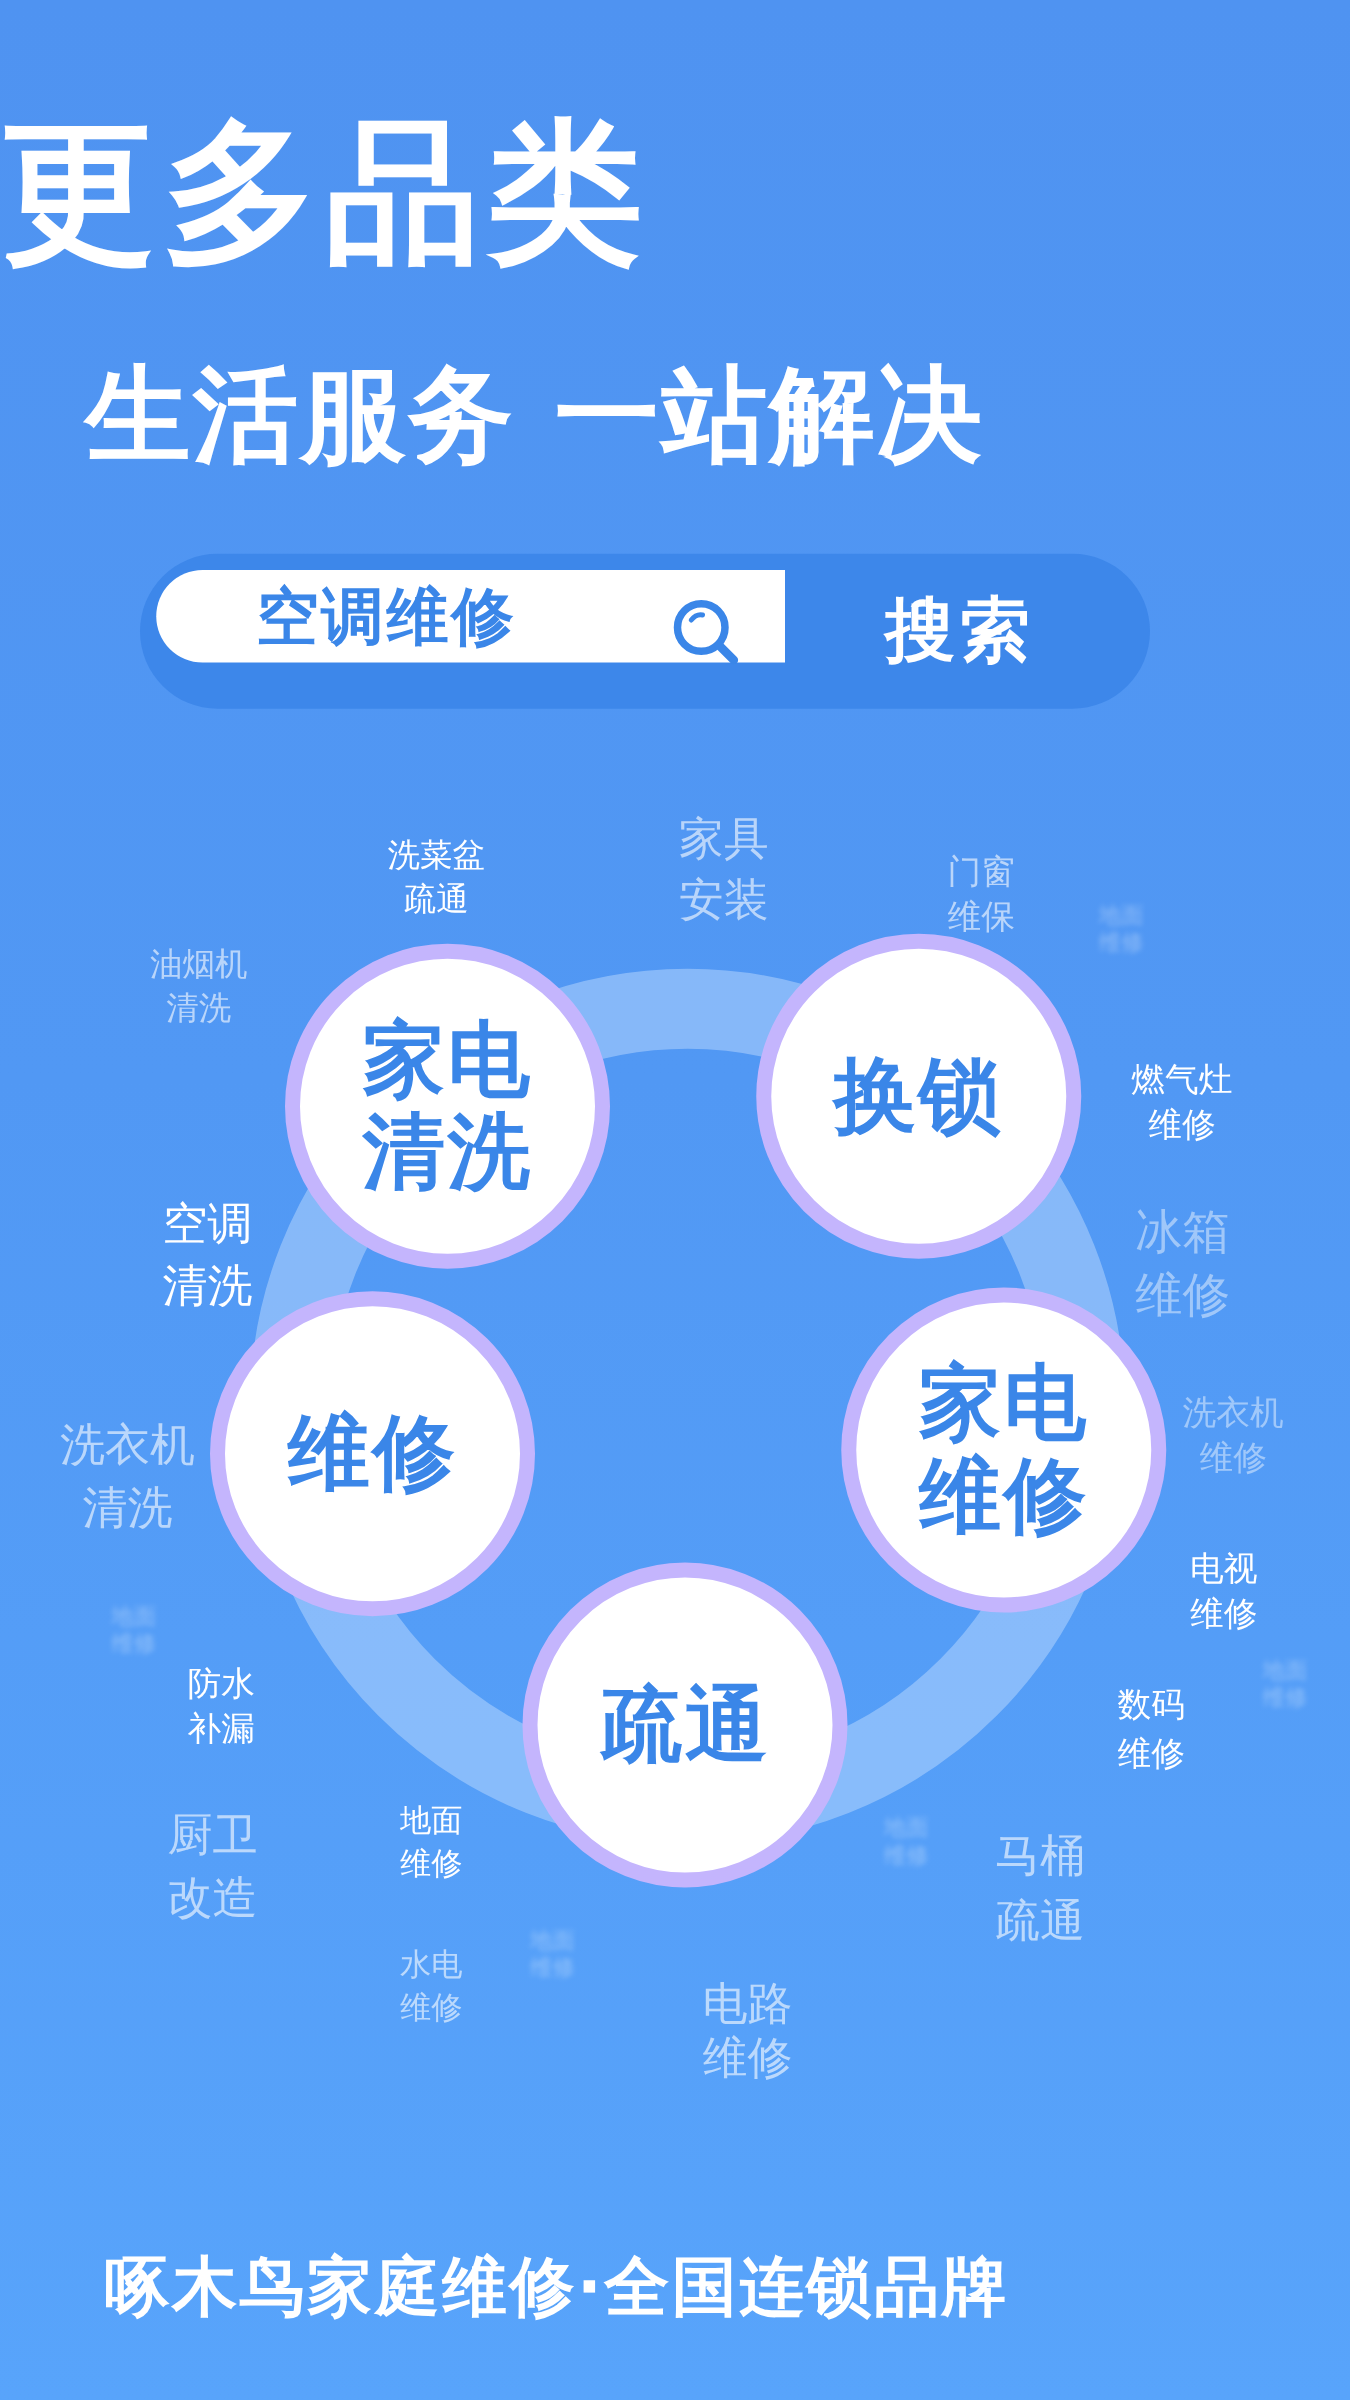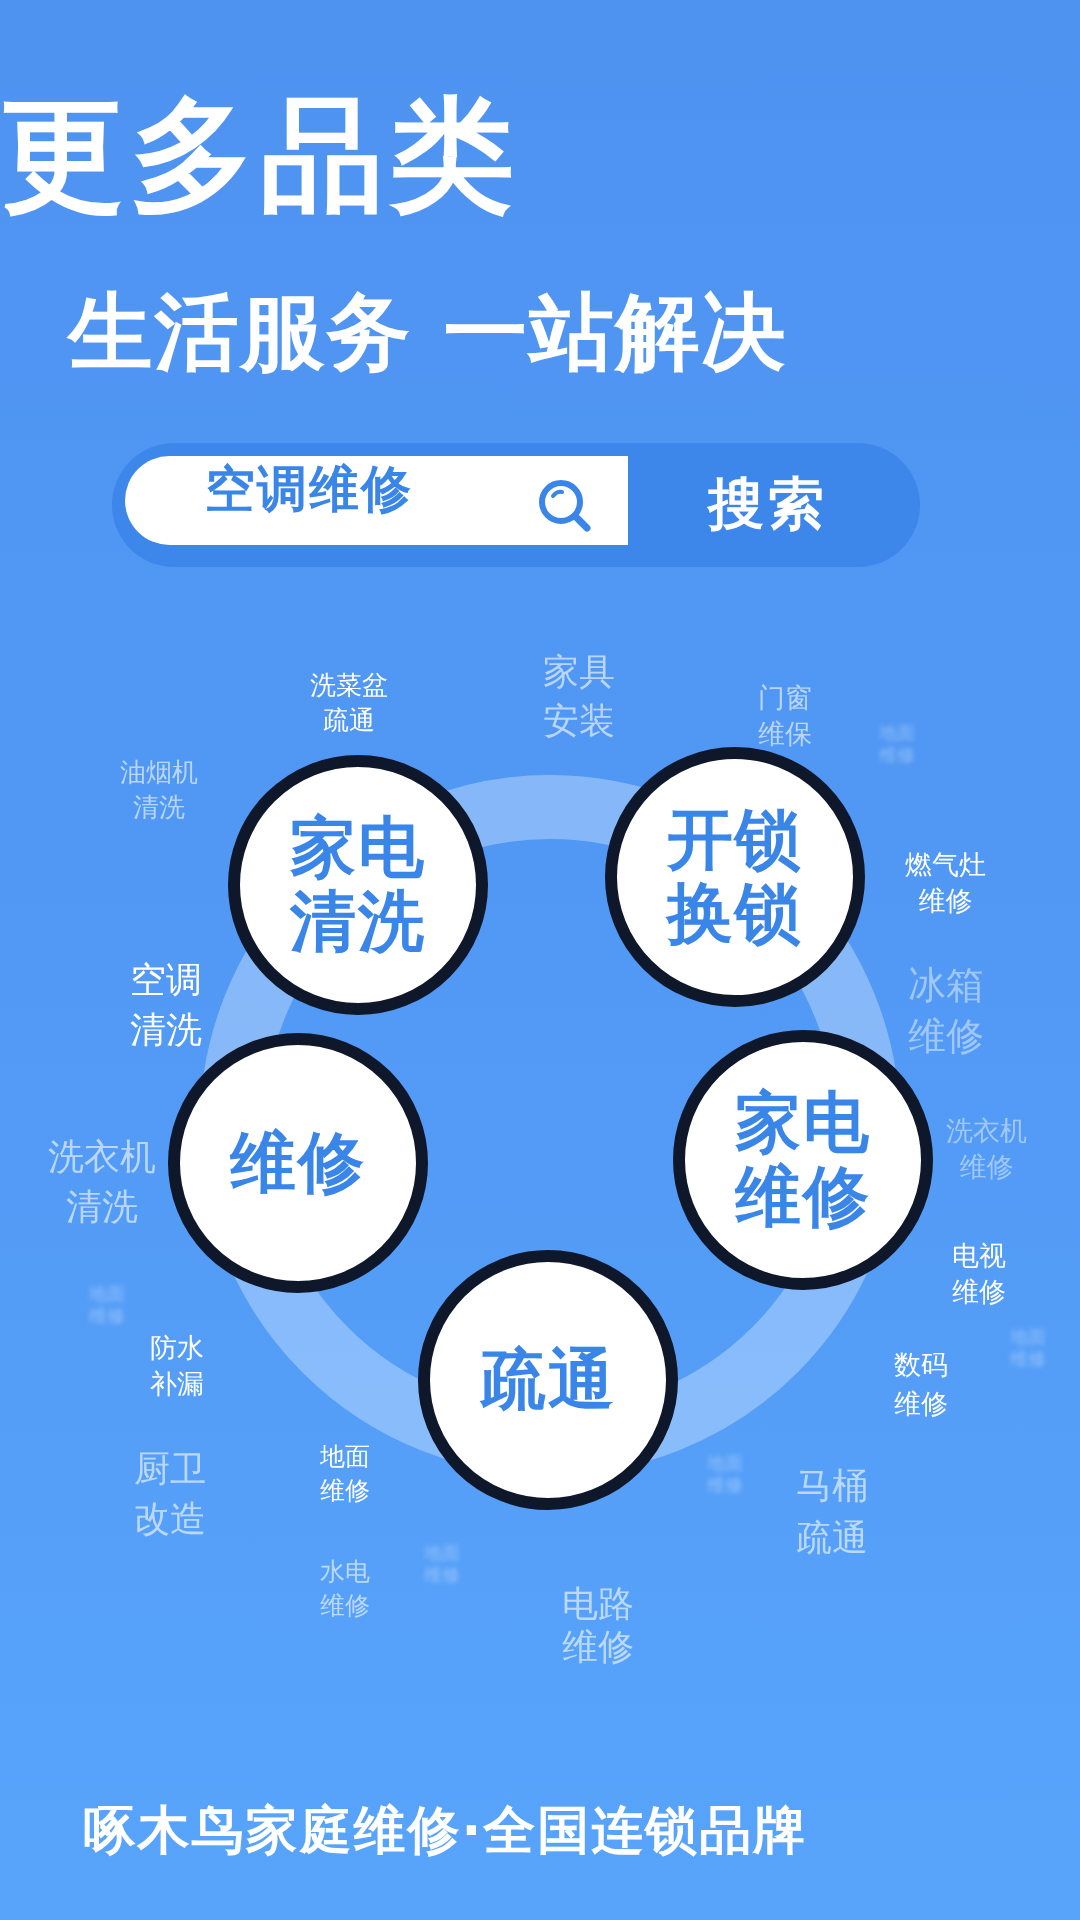--- a/index.html
+++ b/index.html
@@ -16,40 +16,40 @@
   }
   .subtitle {
     left:0; width:856px; top:282px; text-align:center;
     font-size:84px; font-weight:bold; letter-spacing:2px; line-height:100px;
   }
   .search-pill {
     left:112px; top:443px; width:808px; height:124px;
     background:#3d87ea; border-radius:62px;
   }
   .search-field {
-    left:125px; top:456px; width:503px; height:89px;
+    left:125px; top:456px; width:503px; height:74px;
     background:#fff; border-radius:49px 0 0 49px;
-    display:flex; 
+    display:flex; align-items:center;
   }
   .search-text {
     margin-left:80px; font-size:50px; font-weight:bold; color:#3a86e8; letter-spacing:2px;
   }
   .search-icon { position:absolute; left:410px; top:20px; width:60px; height:60px; }
   .search-btn {
     left:628px; top:456px; width:280px; height:98px;
     display:flex; align-items:center; justify-content:center;
     font-size:56px; font-weight:bold; color:#fff; letter-spacing:4px;
   }
   .ring {
     left:200px; top:775px; width:700px; height:700px; border-radius:50%;
     box-sizing:border-box; border:64px solid rgba(200,225,255,0.45);
   }
   .circle {
     width:236px; height:236px; border-radius:50%; background:#fff;
-    border:12px solid #0f172a; box-sizing:content-box;
+    border:12px solid #c4b5fd; box-sizing:content-box;
     display:flex; align-items:center; justify-content:center; flex-direction:column;
     color:#3a86e8; font-weight:bold; font-size:66px; line-height:74px; letter-spacing:2px;
     text-align:right;
   }
   .tag {
     text-align:center; color:#fff; line-height:1.35; white-space:nowrap;
   }
   .tag span { display:block; }
   .faint { opacity:0.45; }
   .fainter { opacity:0.6; }
@@ -79,21 +79,20 @@
 </div>
 <div class="abs search-btn">搜索</div>
 
 <div class="abs ring"></div>
 
 <div class="abs circle" style="left:228px; top:755px;">
   <span>家电</span>
   <span>清洗</span>
 </div>
 <div class="abs circle" style="left:605px; top:747px;">
-  <span>开锁</span>
   <span>换锁</span>
 </div>
 <div class="abs circle" style="left:168px; top:1033px;">
   <span>维修</span>
 </div>
 <div class="abs circle" style="left:673px; top:1030px;">
   <span>家电</span>
   <span>维修</span>
 </div>
 <div class="abs circle" style="left:418px; top:1250px;">

